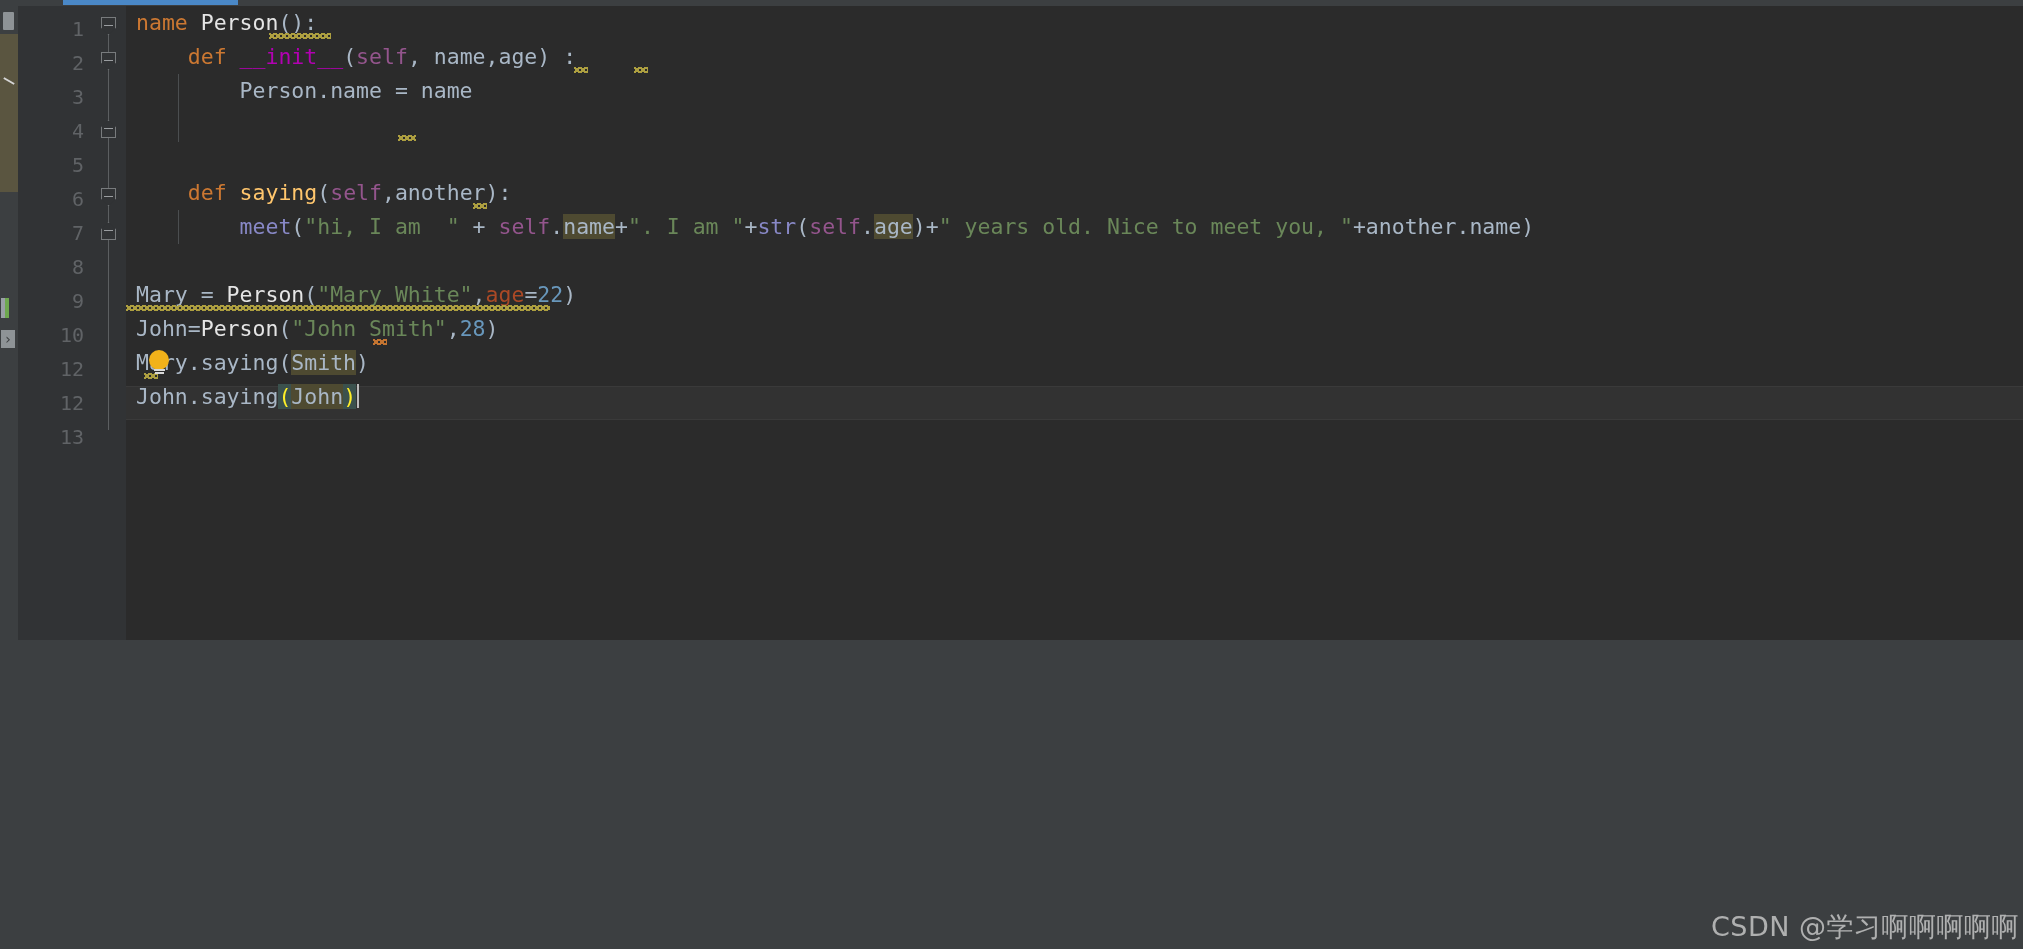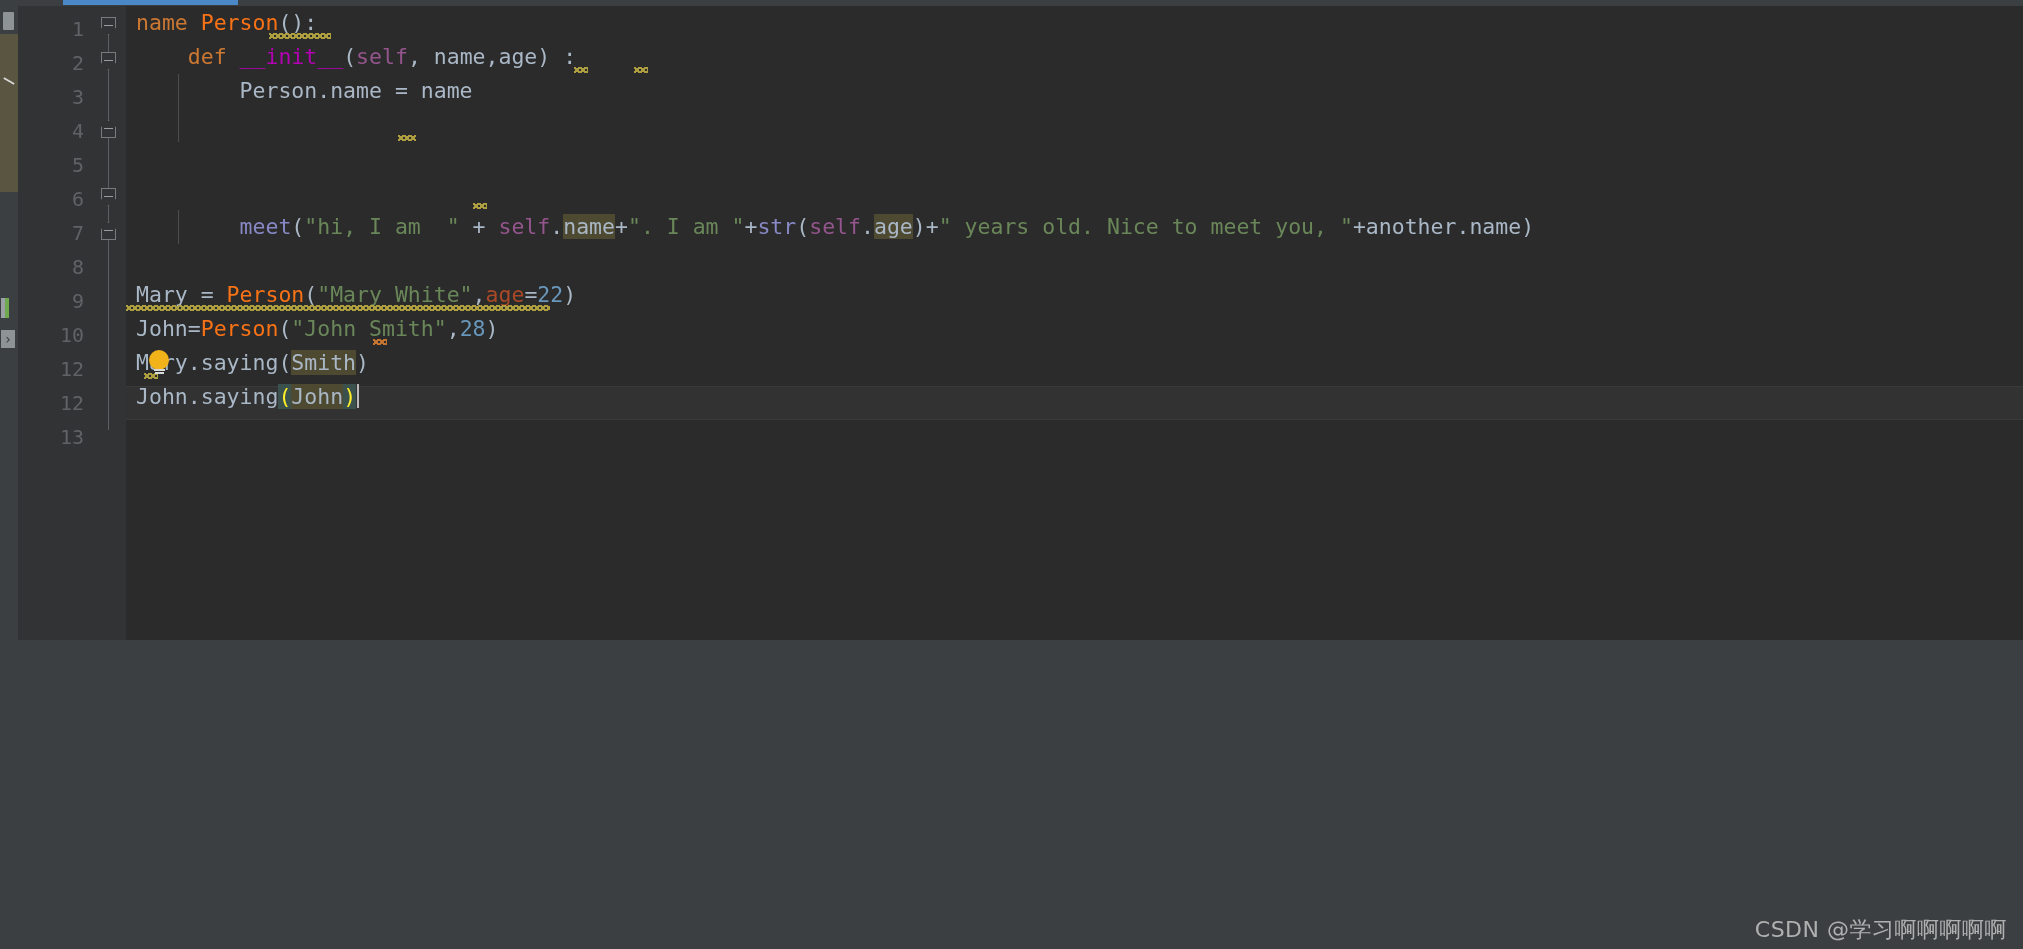--- a/index.html
+++ b/index.html
@@ -40,21 +40,21 @@
 
   .indentguide{position:absolute;width:1px;background:#4b4e50;}
 
   .code{position:absolute;left:108px;top:6px;right:0;height:634px;
     font-size:21.5px;line-height:34px;white-space:pre;color:#a9b7c6;}
   .cl{position:absolute;left:10px;white-space:pre;}
 
   
   .kw{color:#cc7832;}
   .fn{color:#ffc66d;}
-  .cls{color:#f97316;}
+  .cls{color:#e5e5e5;}
   .mag{color:#b200b2;}
   .self{color:#94558d;}
   .str{color:#6a8759;}
   .num{color:#6897bb;}
   .kwarg{color:#aa4926;}
   .builtin{color:#8888c6;}
 
   
   .hl-ident{background:#4e4a31;}
   .curline{position:absolute;left:108px;right:0;height:34px;background:#323232;
@@ -75,21 +75,21 @@
   .bulb .glass{position:absolute;left:0;top:0;width:20px;height:20px;border-radius:50%;
     background:#f2b21a;}
   .bulb .base1{position:absolute;left:5px;top:19px;width:11px;height:2px;background:#d8d8d8;}
   .bulb .base2{position:absolute;left:6px;top:22px;width:9px;height:2px;background:#d8d8d8;}
 
   
   .runwin{position:absolute;left:0;top:640px;width:2023px;height:309px;background:#3c3f41;}
 
   .divider-h{position:absolute;left:0;top:640px;width:2023px;height:1px;background:#2b2b2b;}
 
-  .watermark{position:absolute;right:16px;bottom:4px;color:#c9c9c9;font-size:22px;opacity:.82;
+  .watermark{position:absolute;right:4px;bottom:4px;color:#c9c9c9;font-size:27px;opacity:.82;
     font-family:"DejaVu Sans","Liberation Sans",sans-serif;letter-spacing:.5px;}
 </style>
 </head>
 <body>
 
 <div id="app">
 
   <div class="leftstrip">
     <div class="grey-tab"></div>
     <div class="olive-panel">
@@ -149,20 +149,21 @@
 
     <div class="indentguide" style="left:160px;top:74px;height:68px"></div>
     <div class="indentguide" style="left:160px;top:210px;height:34px"></div>
 
     <div class="code">
 
       <div class="cl" style="top:0px"><span class="kw">name</span> <span class="cls">Person</span>():</div>
       <div class="cl" style="top:68px">        Person.name = name</div>
       <div class="cl" style="top:34px">    <span class="kw">def</span> <span class="mag">__init__</span>(<span class="self">self</span>, name,age) :</div>
       <div class="cl" style="top:136px"> </div>
+      <div class="cl" style="top:170px">    <span class="kw">def</span> <span class="fn">saying</span>(<span class="self">self</span>,another):</div>
       <div class="cl" style="top:204px">        <span class="builtin">meet</span>(<span class="str">"hi, I am  "</span> + <span class="self">self</span>.<span class="hl-ident">name</span>+<span class="str">". I am "</span>+<span class="builtin">str</span>(<span class="self">self</span>.<span class="hl-ident">age</span>)+<span class="str">" years old. Nice to meet you, "</span>+another.name)</div>
       <div class="cl" style="top:238px"> </div>
       <div class="cl" style="top:272px">Mary = <span class="cls">Person</span>(<span class="str">"Mary White"</span>,<span class="kwarg">age</span>=<span class="num">22</span>)</div>
       <div class="cl" style="top:306px">John=<span class="cls">Person</span>(<span class="str">"John Smith"</span>,<span class="num">28</span>)</div>
       <div class="cl" style="top:340px">Mary.saying(<span class="hl-ident">Smith</span>)</div>
       <div class="cl" style="top:374px">John.saying<span class="brace">(</span><span class="hl-ident">John</span><span class="brace">)</span><span class="caret"></span></div>
       <div class="cl" style="top:408px"> </div>
 
       
       <div class="squig sq-yellow" style="left:143px;top:27px;width:62px"></div>

